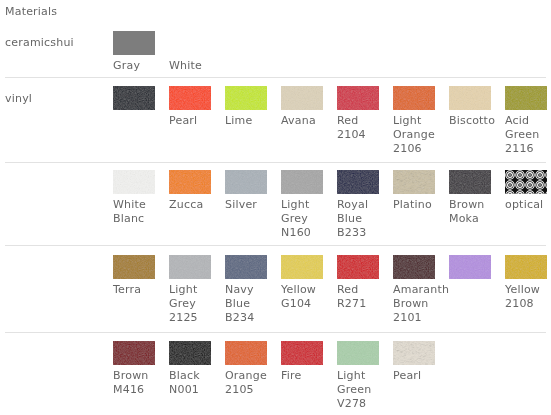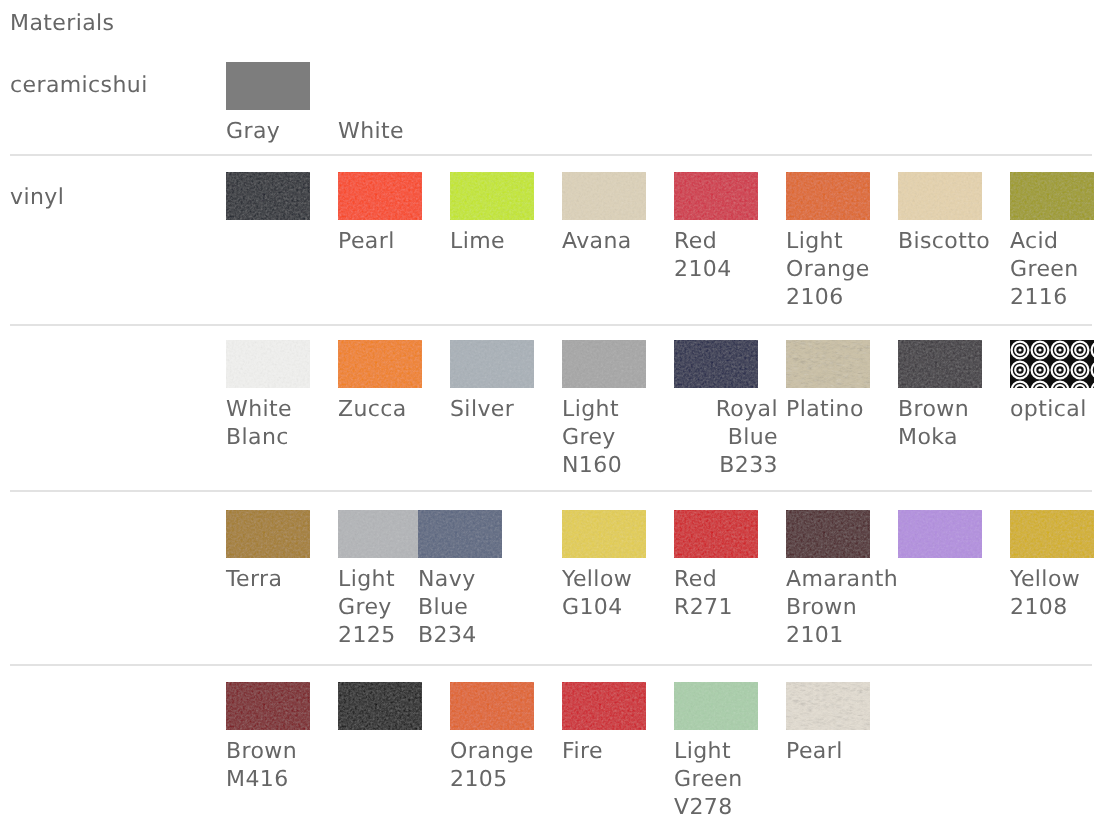--- a/index.html
+++ b/index.html
@@ -238,21 +238,21 @@
               <svg class="chip-texture" width="42" height="24">
                 <rect width="42" height="24" fill="#a6a6a6" filter="url(#fx-noise)"></rect>
               </svg>
             </div>
             <div class="swatch-label">
               <span class="lbl-line">Light</span>
               <span class="lbl-line">Grey</span>
               <span class="lbl-line">N160</span>
             </div>
           </div>
-          <div class="swatch-cell" title="Royal Blue B233" style="left: 224px; text-align: right;">
+          <div class="swatch-cell" title="Royal Blue B233" style="left: 224px;">
             <div class="swatch-chip" style="width: 42px; height: 24px; background: rgb(29, 34, 72);">
               <svg class="chip-texture" width="42" height="24">
                 <rect width="42" height="24" fill="#1d2248" filter="url(#fx-noise)"></rect>
               </svg>
             </div>
             <div class="swatch-label">
               <span class="lbl-line">Royal</span>
               <span class="lbl-line">Blue</span>
               <span class="lbl-line">B233</span>
             </div>
@@ -308,21 +308,21 @@
               <svg class="chip-texture" width="42" height="24">
                 <rect width="42" height="24" fill="#b3b5b8" filter="url(#fx-noise)"></rect>
               </svg>
             </div>
             <div class="swatch-label">
               <span class="lbl-line">Light</span>
               <span class="lbl-line">Grey</span>
               <span class="lbl-line">2125</span>
             </div>
           </div>
-          <div class="swatch-cell" title="Navy Blue B234" style="left: 96px;">
+          <div class="swatch-cell" title="Navy Blue B234" style="left: 112px;">
             <div class="swatch-chip" style="width: 42px; height: 24px; background: rgb(89, 101, 128);">
               <svg class="chip-texture" width="42" height="24">
                 <rect width="42" height="24" fill="#596580" filter="url(#fx-noise)"></rect>
               </svg>
             </div>
             <div class="swatch-label">
               <span class="lbl-line">Navy</span>
               <span class="lbl-line">Blue</span>
               <span class="lbl-line">B234</span>
             </div>
@@ -393,20 +393,24 @@
             <div class="swatch-label">
               <span class="lbl-line">Brown</span>
               <span class="lbl-line">M416</span>
             </div>
           </div>
           <div class="swatch-cell" title="Black N001" style="left: 56px;">
             <div class="swatch-chip" style="width: 42px; height: 24px; background: rgb(7, 7, 7);">
               <svg class="chip-texture" width="42" height="24">
                 <rect width="42" height="24" fill="#070707" filter="url(#fx-noise)"></rect>
               </svg>
+            </div>
+            <div class="swatch-label">
+              <span class="lbl-line">Black</span>
+              <span class="lbl-line">N001</span>
             </div>
           </div>
           <div class="swatch-cell" title="Orange 2105" style="left: 112px;">
             <div class="swatch-chip" style="width: 42px; height: 24px; background: rgb(226, 97, 31);">
               <svg class="chip-texture" width="42" height="24">
                 <rect width="42" height="24" fill="#e2611f" filter="url(#fx-noise)"></rect>
               </svg>
             </div>
             <div class="swatch-label">
               <span class="lbl-line">Orange</span>

